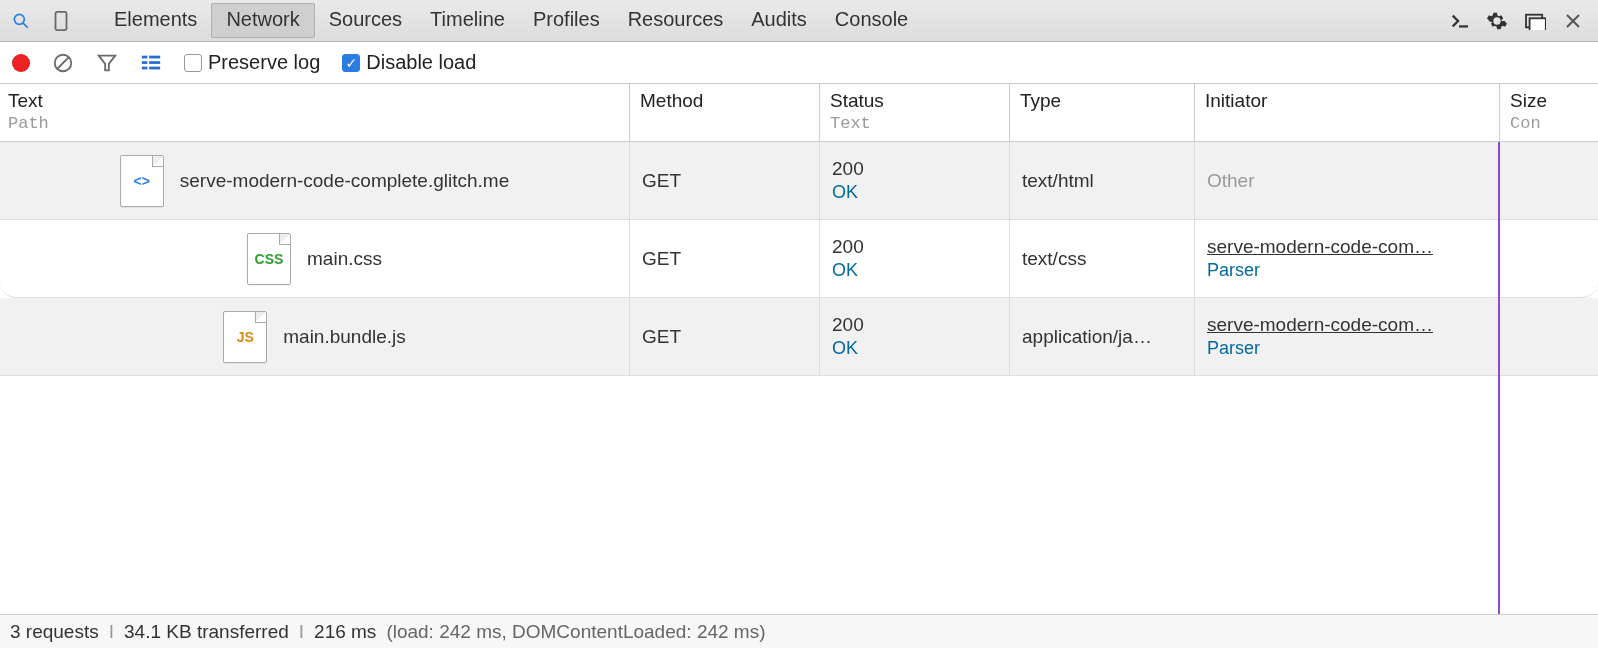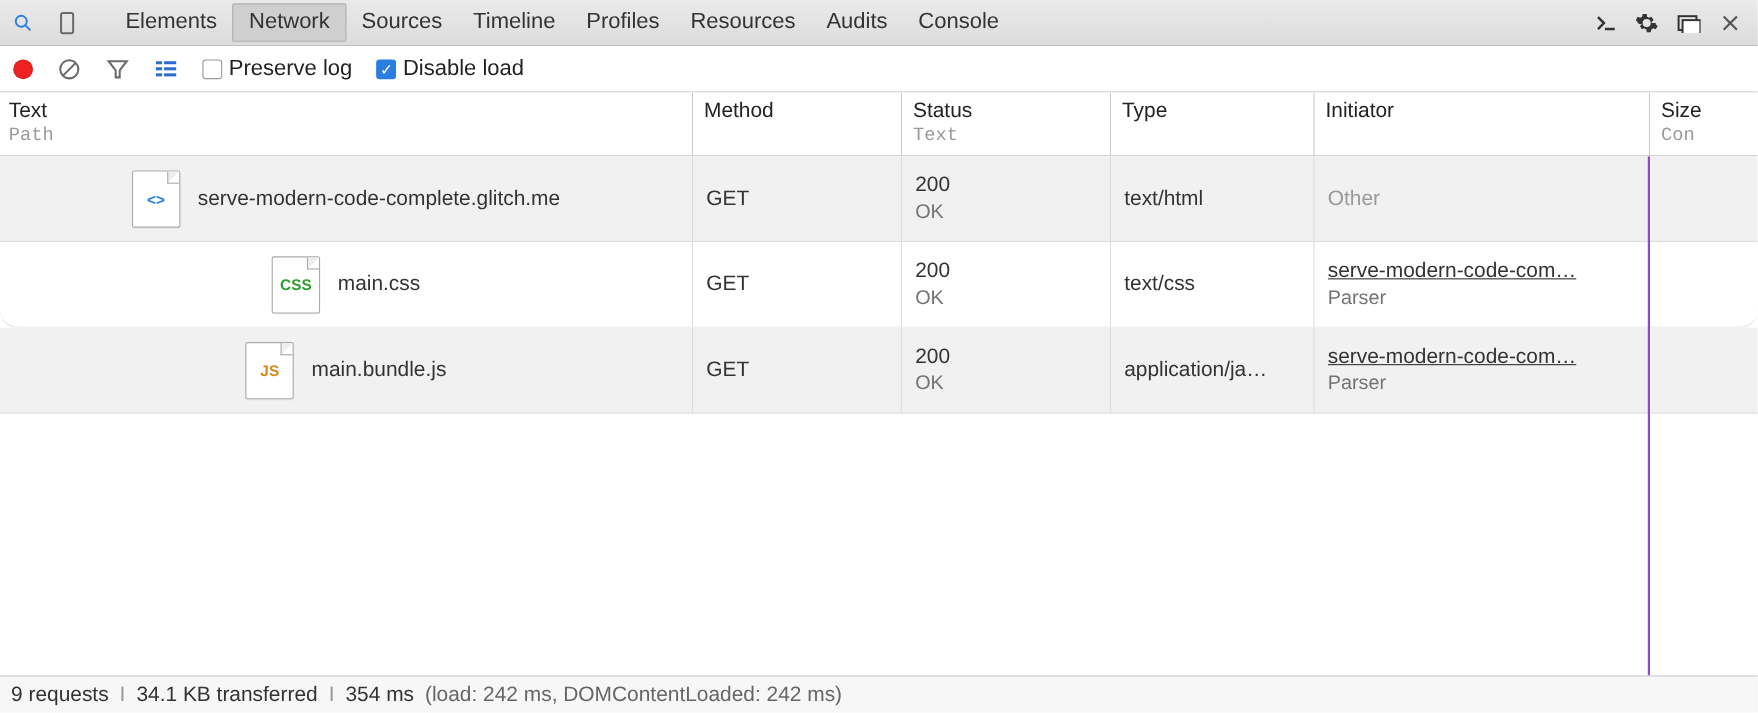--- a/index.html
+++ b/index.html
@@ -95,21 +95,21 @@
   }
   .trow.odd { background:#f1f1f1; }
   .trow.even { background:#fff;border-radius:16px; }
   .td {
     padding:10px 12px;
     border-right:1px solid #ddd;
     display:flex; flex-direction:column; justify-content:center;
     overflow:hidden; white-space:nowrap; text-overflow:ellipsis;
     font-size:19px; color:#333;
   }
-  .td .sub { color:#737373; font-size:18px; margin-top:2px;}
+  .td .sub { color:#0369a1; font-size:18px; margin-top:2px;}
   .td:last-child { border-right:none; }
   .namecell { flex-direction:row; align-items:center; gap:16px; }
   .file-ico {
     width:44px; height:52px;
     background:#fff; border:1px solid #aaa; border-radius:2px;
     display:flex; align-items:center; justify-content:center;
     font-size:14px; font-weight:bold; color:#666;
     position:relative; box-shadow:0 1px 0 rgba(0,0,0,.05);
     flex-shrink:0;
   }
@@ -300,19 +300,19 @@
         <div class="td">
           <div class="initiator-link">serve-modern-code-com…</div>
           <div class="sub">Parser</div>
         </div>
         <div class="td"></div>
       </div>
     </div>
 </div>
 
 <div class="statusbar">
-  <span>9 requests</span>
+  <span>3 requests</span>
   <span class="sep">I</span>
   <span>34.1 KB transferred</span>
   <span class="sep">I</span>
-  <span>354 ms</span>
+  <span>216 ms</span>
   <span class="dim" style="margin-left:6px;">(load: 242 ms, DOMContentLoaded: 242 ms)</span>
 </div>
 
 </body></html>

